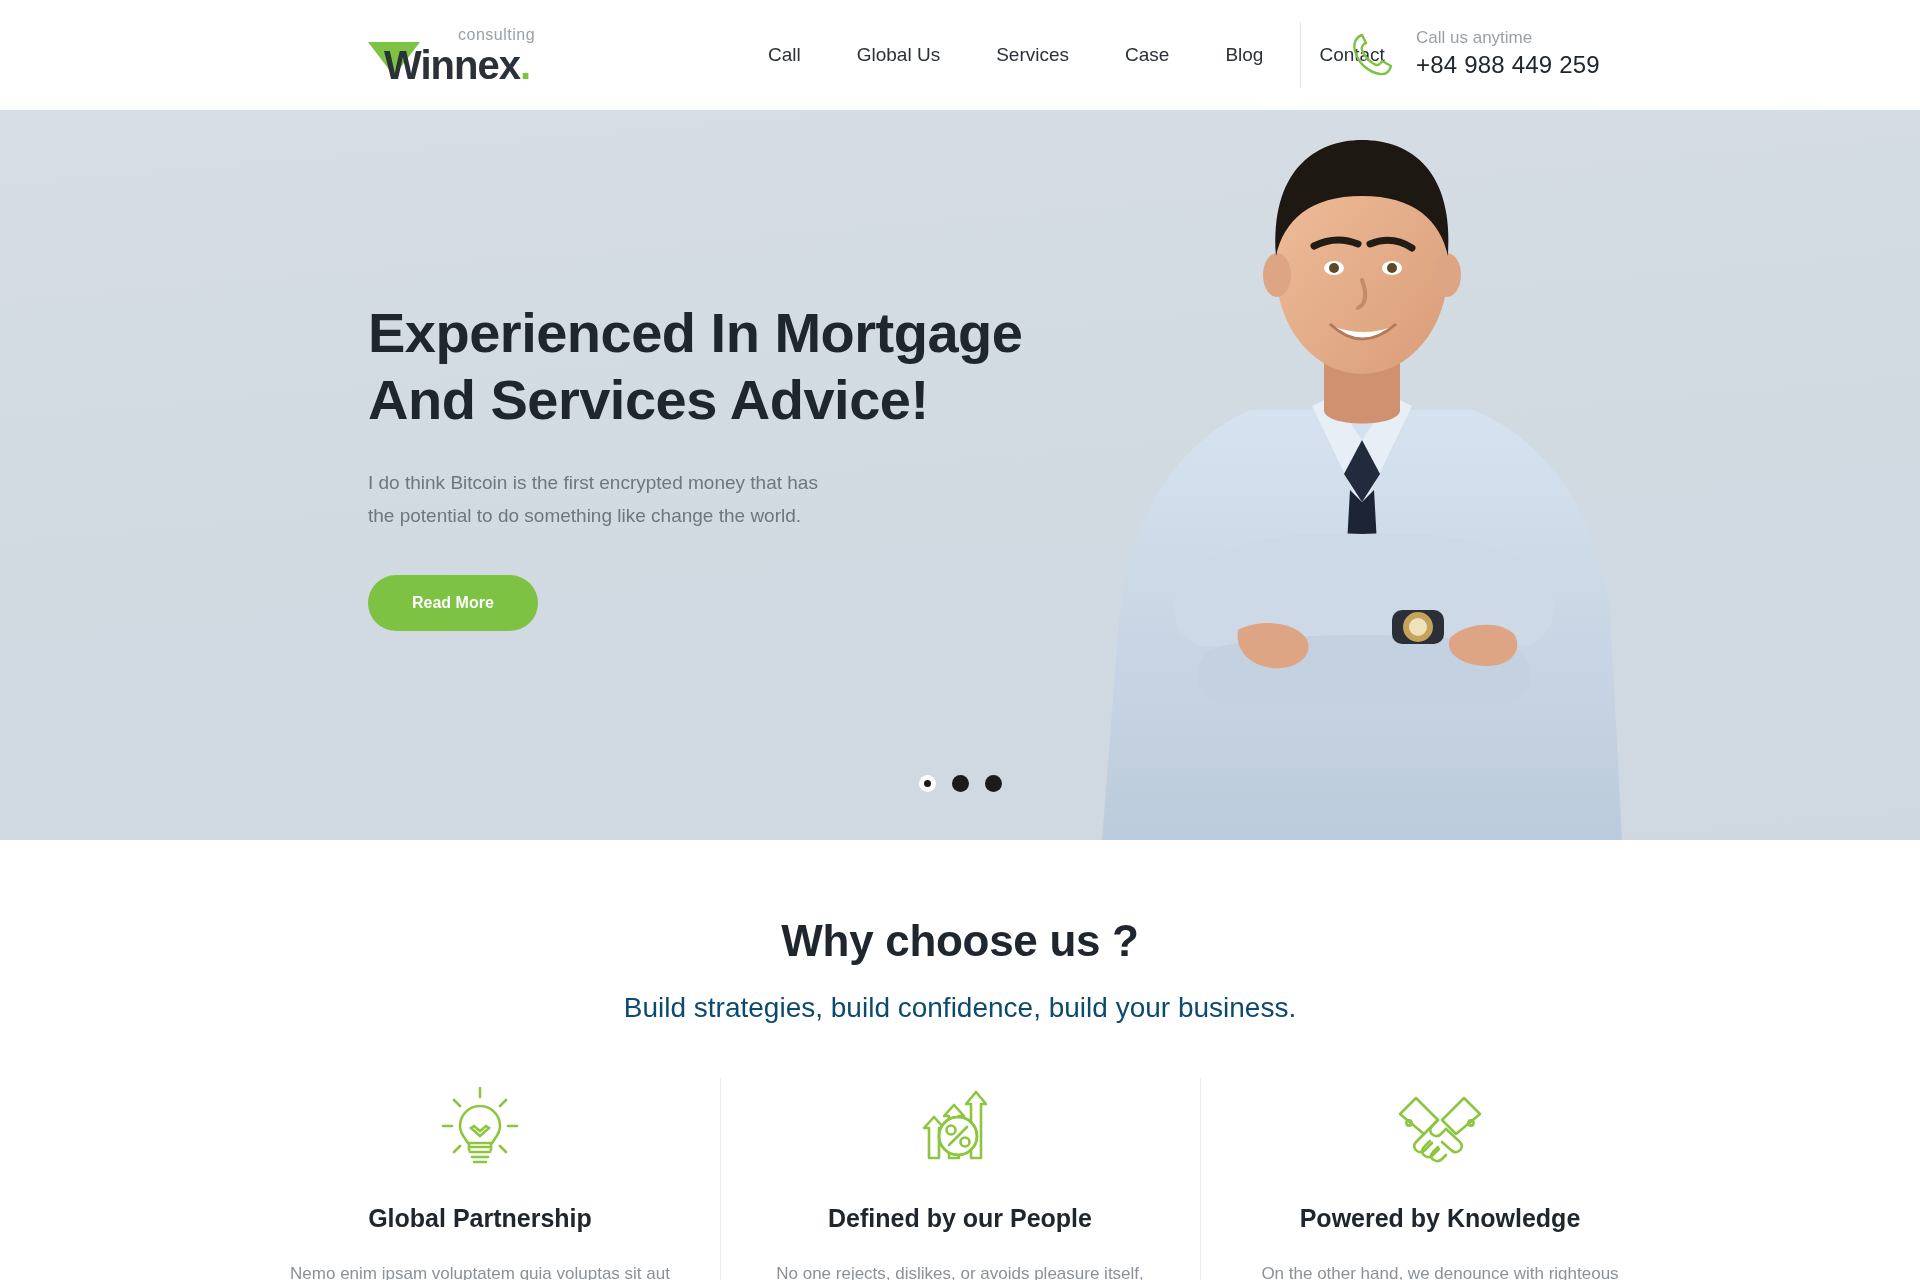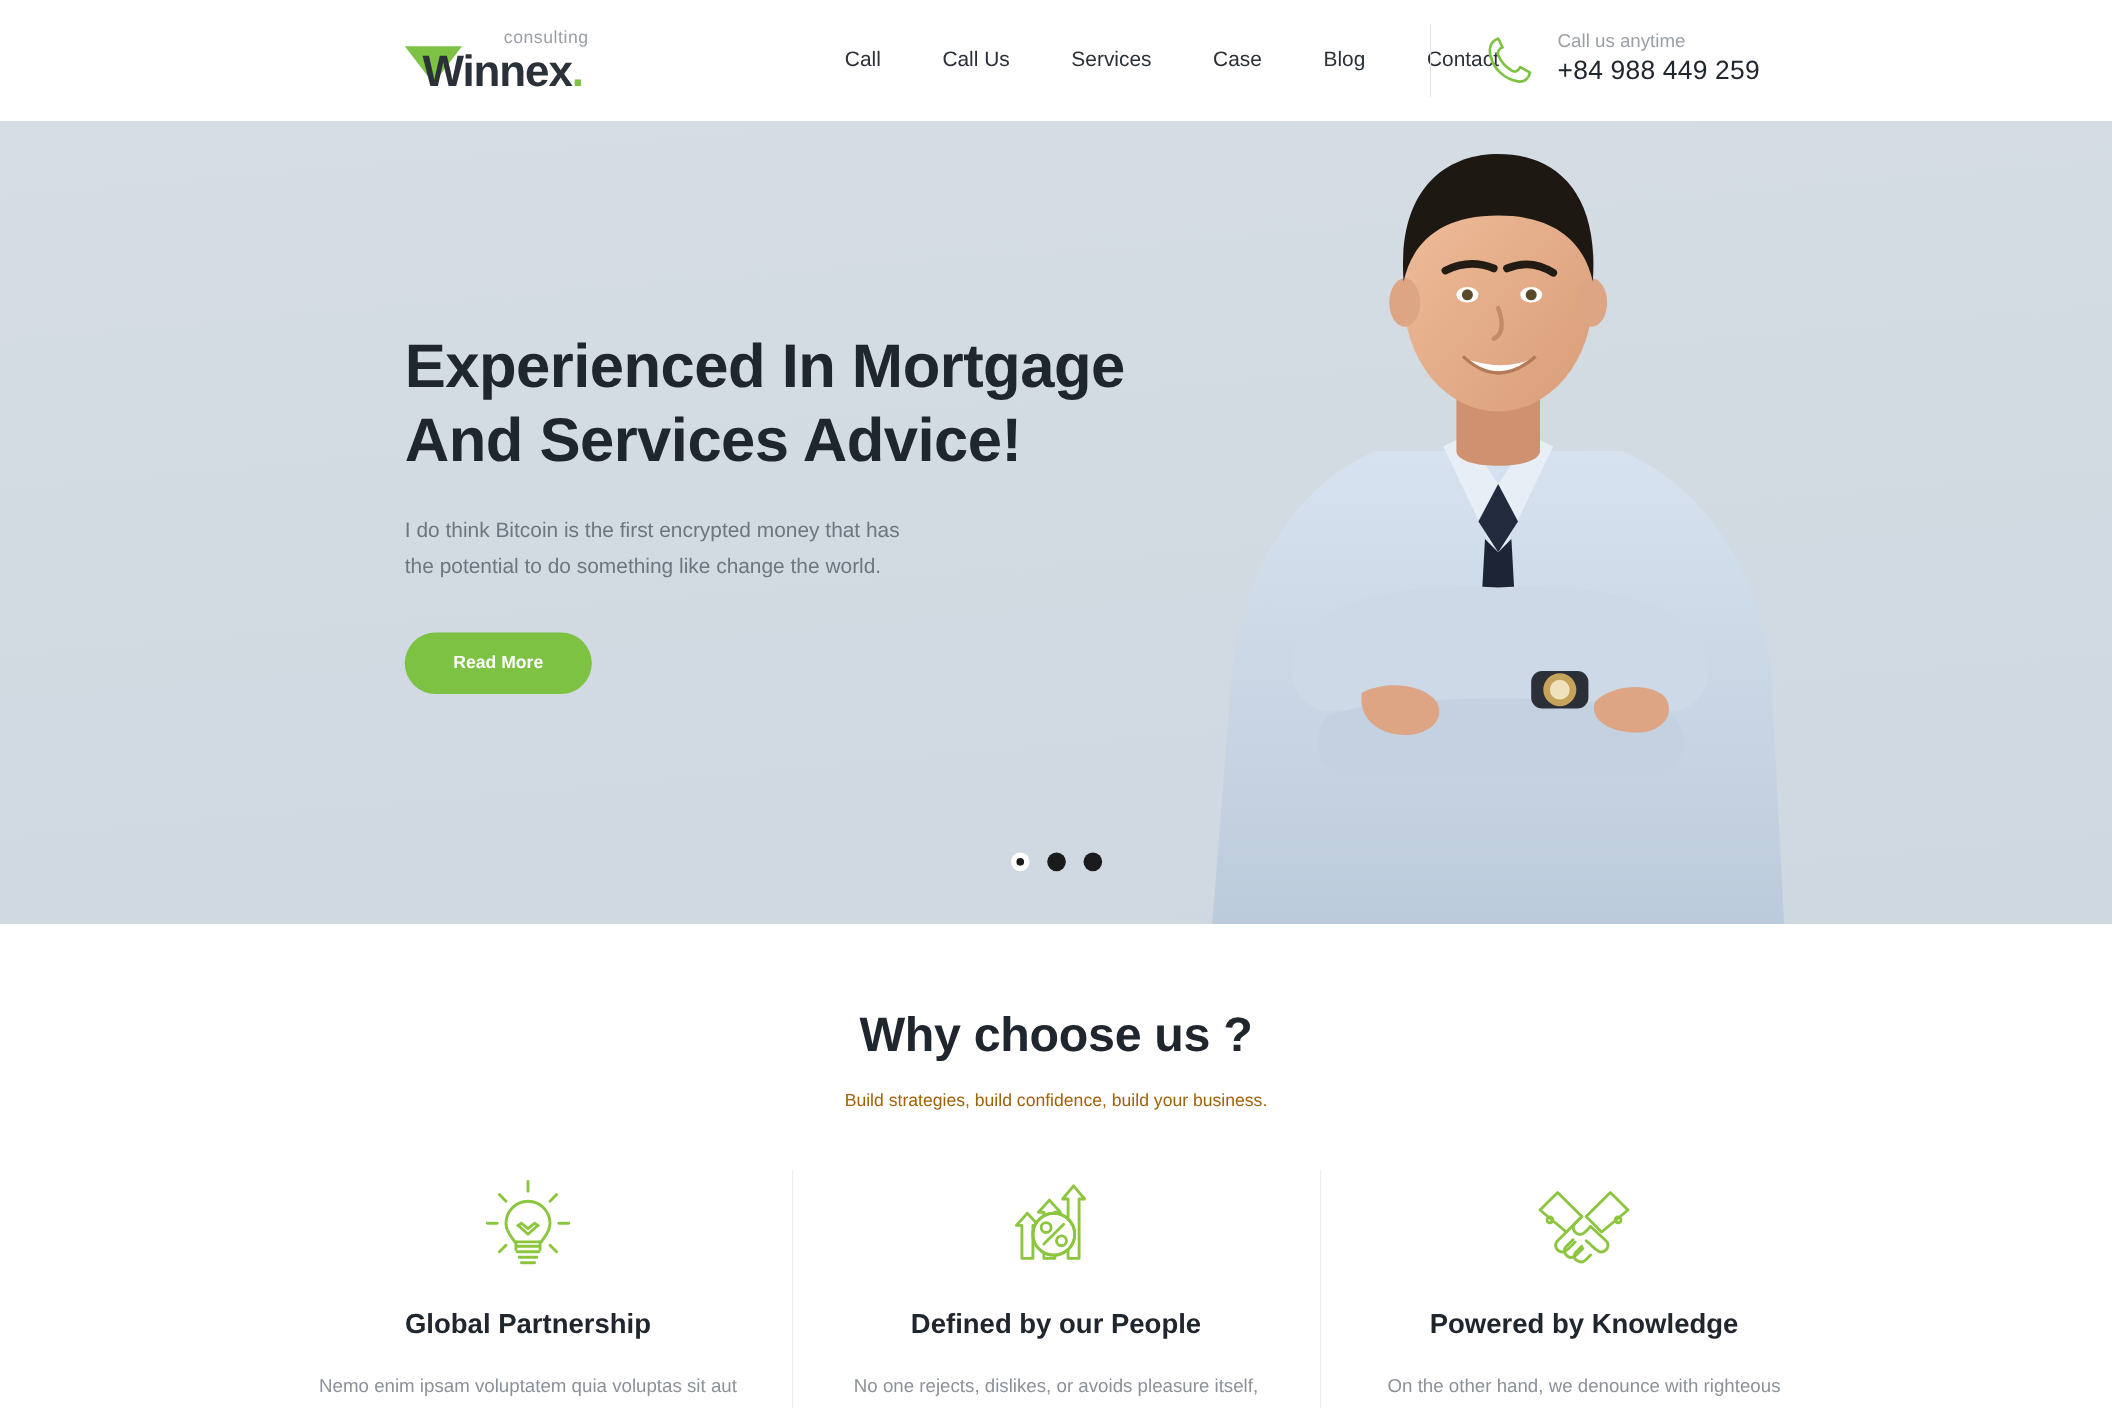--- a/index.html
+++ b/index.html
@@ -180,22 +180,22 @@
   .why-title {
     text-align:center;
     font-size:44px;
     font-weight:bold;
     color:#20262e;
     letter-spacing:-0.3px;
   }
   .why-sub {
     text-align:center;
     margin-top:26px;
-    font-size:16px;
-    color:#a16207;
+    font-size:28px;
+    color:#0c4a6e;
   }
   .features {
     margin-top:58px;
     display:flex;
     justify-content:center;
     align-items:flex-start;
     width:1440px;
     margin-left:auto;
     margin-right:auto;
   }
@@ -236,21 +236,21 @@
 <header class="header">
 
   <a class="logo-wrap" href="#">
     <span class="logo-tri"></span>
     <span class="logo-consult">consulting</span>
     <span class="logo-main"><span>Winnex</span><span class="dot">.</span></span>
   </a>
 
   <nav class="nav">
     <a href="#">Call</a>
-    <a href="#">Call Us</a>
+    <a href="#">Global Us</a>
     <a href="#">Services</a>
     <a href="#">Case</a>
     <a href="#">Blog</a>
     <a href="#">Contact</a>
   </nav>
 
   <div class="contact-sep"></div>
 
   <div class="contact-block">
     <span>

